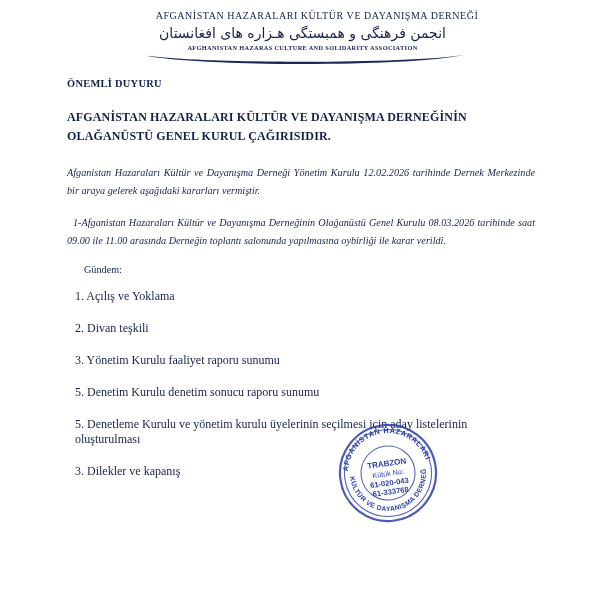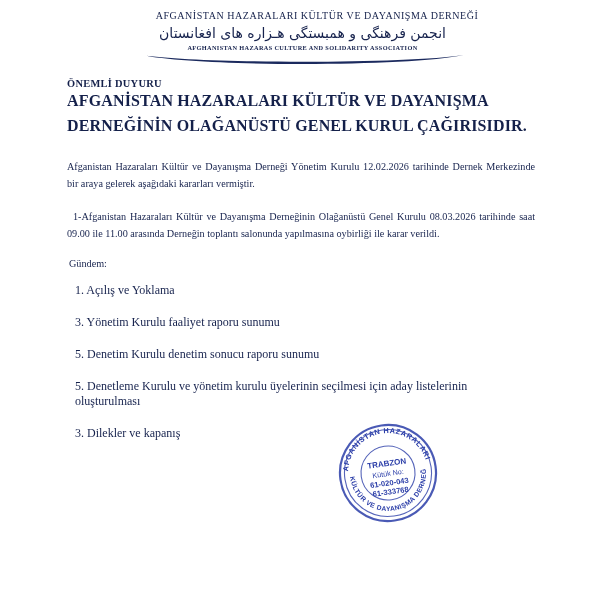--- a/index.html
+++ b/index.html
@@ -64,44 +64,46 @@
     left: 67px;
     top: 78px;
     width: 468px;
   }
   .doc-notice {
     font-family: "Liberation Serif", serif;
     font-weight: bold;
     font-size: 10.4px;
     color: #14204a;
     letter-spacing: 0.3px;
+    margin-bottom: 19px;
   }
   .doc-title {
     font-family: "Liberation Serif", serif;
     font-weight: bold;
-    font-size: 16px;
+    font-size: 12px;
     color: #14204a;
     line-height: 1.55;
     letter-spacing: 0.15px;
     margin-bottom: 19px;
   }
   .para {
     font-family: "Liberation Serif", serif;
     font-size: 10.2px;
     color: #16224d;
     line-height: 1.72;
     text-align: justify;
     margin-bottom: 15px;
+    font-style: italic;
   }
   .para.indent { text-indent: 6px; }
   .agenda-label {
     font-family: "Liberation Serif", serif;
     font-size: 10.2px;
     color: #16224d;
-    margin: 0 0 14px 2px;
+    margin: 0 0 14px 17px;
   }
   .agenda-item {
     font-family: "Liberation Serif", serif;
     font-size: 12px;
     color: #16224d;
     margin: 0 0 17px 8px;
   }
 
   
   .stamp {
@@ -129,20 +131,21 @@
     </div>
   </div>
 
   <div class="content">
     <div class="doc-notice">ÖNEMLİ DUYURU</div>
     <div class="doc-title">AFGANİSTAN HAZARALARI KÜLTÜR VE DAYANIŞMA DERNEĞİNİN OLAĞANÜSTÜ GENEL KURUL ÇAĞIRISIDIR.</div>
     <div class="para">Afganistan Hazaraları Kültür ve Dayanışma Derneği Yönetim Kurulu 12.02.2026 tarihinde Dernek Merkezinde bir araya gelerek aşağıdaki kararları vermiştir.</div>
     <div class="para indent">1-Afganistan Hazaraları Kültür ve Dayanışma Derneğinin Olağanüstü Genel Kurulu 08.03.2026 tarihinde  saat 09.00 ile 11.00 arasında Derneğin toplantı salonunda  yapılmasına oybirliği ile karar verildi.</div>
     <div class="agenda-label">Gündem:</div>
     <div class="agenda-item">1. Açılış ve Yoklama</div>
+    <div class="agenda-item">2. Divan teşkili</div>
     <div class="agenda-item">3. Yönetim Kurulu faaliyet raporu sunumu</div>
     <div class="agenda-item">5. Denetim Kurulu denetim sonucu raporu sunumu</div>
     <div class="agenda-item">5. Denetleme Kurulu ve yönetim kurulu üyelerinin seçilmesi için aday listelerinin oluşturulması</div>
     <div class="agenda-item">3. Dilekler ve kapanış</div>
   </div>
 
   <div class="stamp">
     <svg width="106" height="106" viewBox="0 0 106 106">
       <defs>
         <path id="arcTop" d="M 13,53 A 40,40 0 0 1 93,53"></path>

